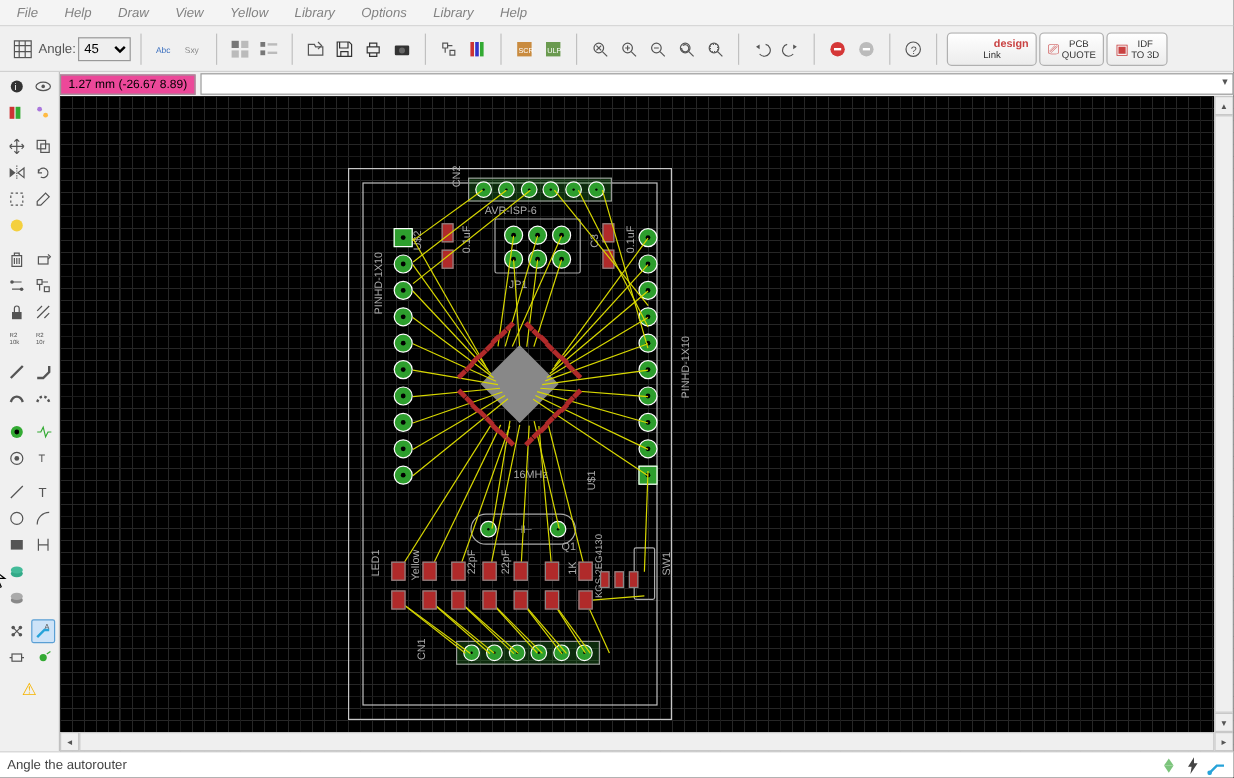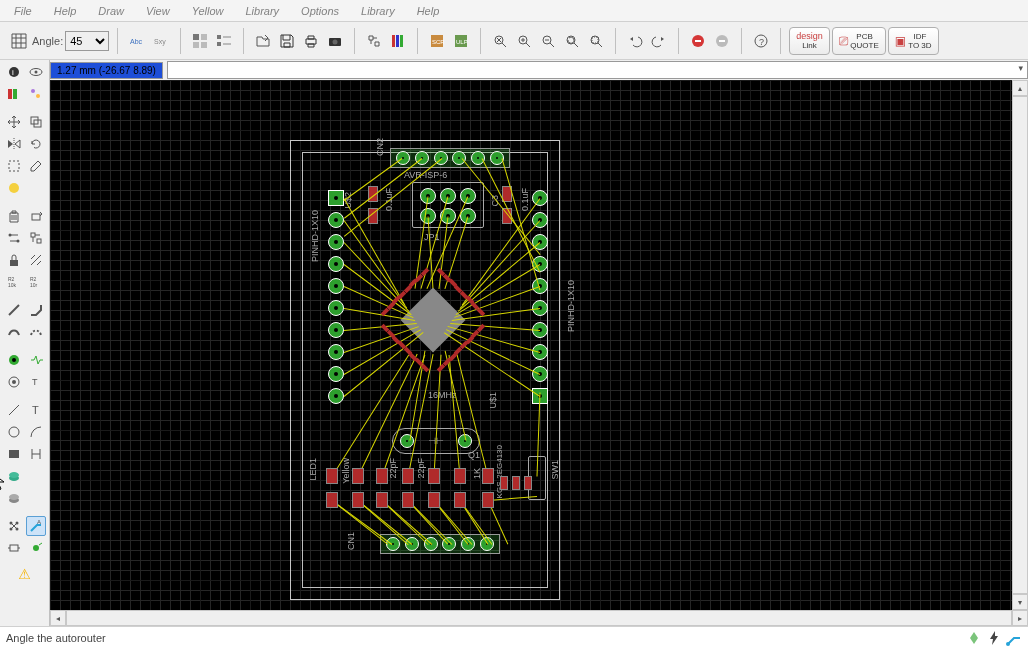--- a/index.html
+++ b/index.html
@@ -10,35 +10,35 @@
     
     .toolbar { height: 38px; background: #f0f0f0; border-bottom: 1px solid #d0d0d0; display: flex; align-items: center; padding: 0 4px; gap: 2px; }
     .toolbar-group { display: flex; align-items: center; gap: 2px; padding: 0 4px; }
     .toolbar-sep { width: 1px; height: 26px; background: #c0c0c0; margin: 0 2px; }
     .tb-btn { width: 22px; height: 22px; border: none; background: none; cursor: pointer; display: flex; align-items: center; justify-content: center; border-radius: 2px; }
     .tb-btn svg { width: 16px; height: 16px; }
     .tb-label { font-size: 11px; color: #555; }
     .angle-select { height: 20px; font-size: 11px; border: 1px solid #999; width: 44px; }
     
     .big-btn { height: 28px; border: 1px solid #b0b0b0; background: linear-gradient(#fff,#ececec); border-radius: 4px; cursor: pointer; display: flex; align-items: center; justify-content: center; padding: 0 6px; font-size: 8px; color:#333; gap:2px; }
-    .big-btn .red { color: #c94141; font-weight: normal; font-size: 9px; }
+    .big-btn .red { color: #c94141; font-weight: bold; font-size: 9px; margin-left: 32px; }
     .big-btn .prefix { color: #c94141; font-size: 12px; line-height:1; }
     
     .body-row { display: flex; flex: 1; overflow: hidden; }
     
     .left-toolbar { width: 50px; background: #f0f0f0; border-right: 1px solid #c0c0c0; display: flex; flex-direction: column; align-items: center; padding: 2px; gap: 2px; overflow-y: auto; }
     .lt-row { display: flex; gap: 2px; }
     .lt-btn { width: 20px; height: 20px; border: none; background: none; cursor: pointer; display: flex; align-items: center; justify-content: center; border-radius: 2px; }
     .lt-btn.selected { background: #cde3f8; border: 1px solid #5a9fd4; }
     .lt-btn svg { width: 14px; height: 14px; }
     .lt-sep { height: 4px; }
     
     .canvas-area { flex: 1; display: flex; flex-direction: column; overflow: hidden; }
     .coord-bar { height: 20px; display: flex; align-items: center; }
-    .coord-box { border: 1px solid #999; background: #1d4ed8; font-size: 10px; padding: 2px 6px; margin-left: 0; white-space: nowrap; }
+    .coord-box { border: 1px solid #999; background: #ec4899; font-size: 10px; padding: 2px 6px; margin-left: 0; white-space: nowrap; }
     .layer-drop { flex: 1; height: 18px; border: 1px solid #999; margin-left: 4px; background: #fff; position: relative; }
     .layer-drop::after { content: '▾'; position: absolute; right: 4px; top: 1px; font-size: 9px; color: #555; }
     
     .canvas { flex: 1; background: #000; position: relative; overflow: hidden; }
     .grid { position: absolute; inset: 0; background-image:
       linear-gradient(#1a1a1a 1px, transparent 1px),
       linear-gradient(90deg, #1a1a1a 1px, transparent 1px),
       linear-gradient(#262626 1px, transparent 1px),
       linear-gradient(90deg, #262626 1px, transparent 1px);
       background-size: 50px 50px, 50px 50px, 10px 10px, 10px 10px;

